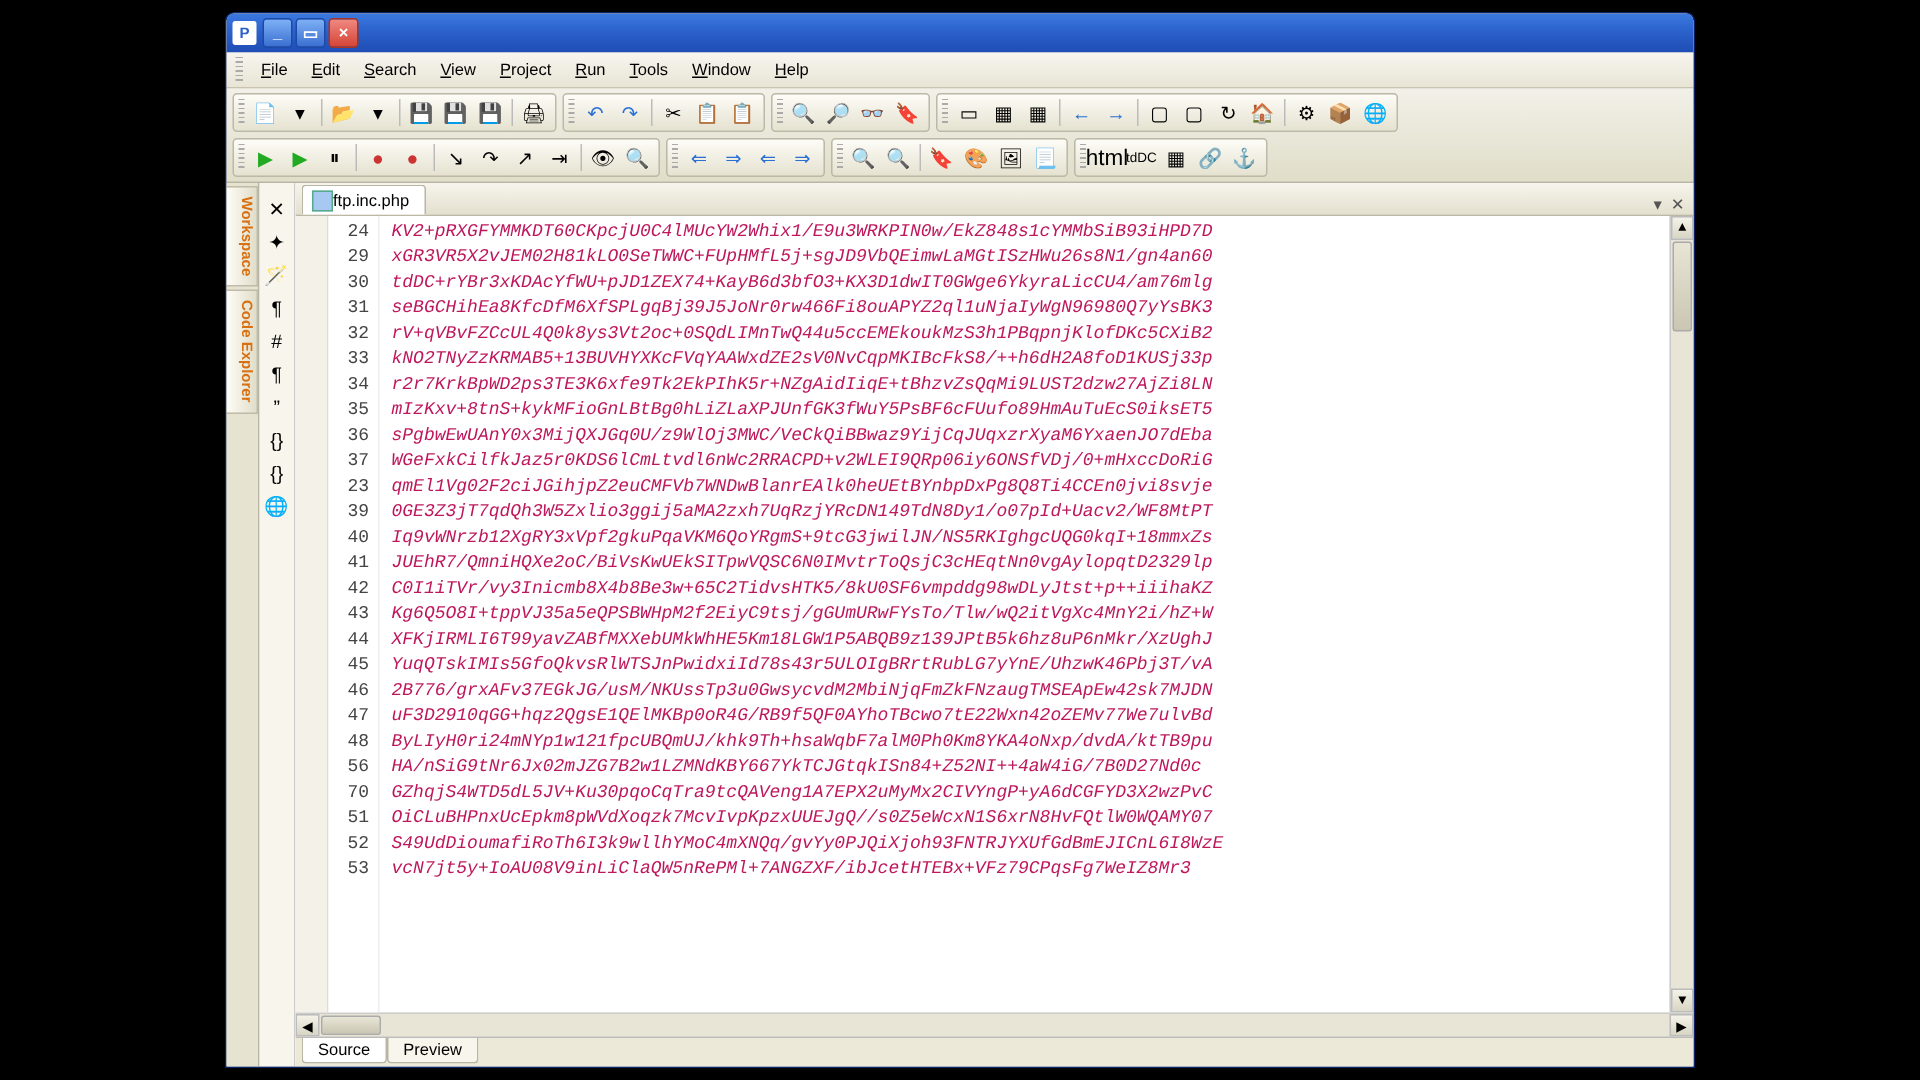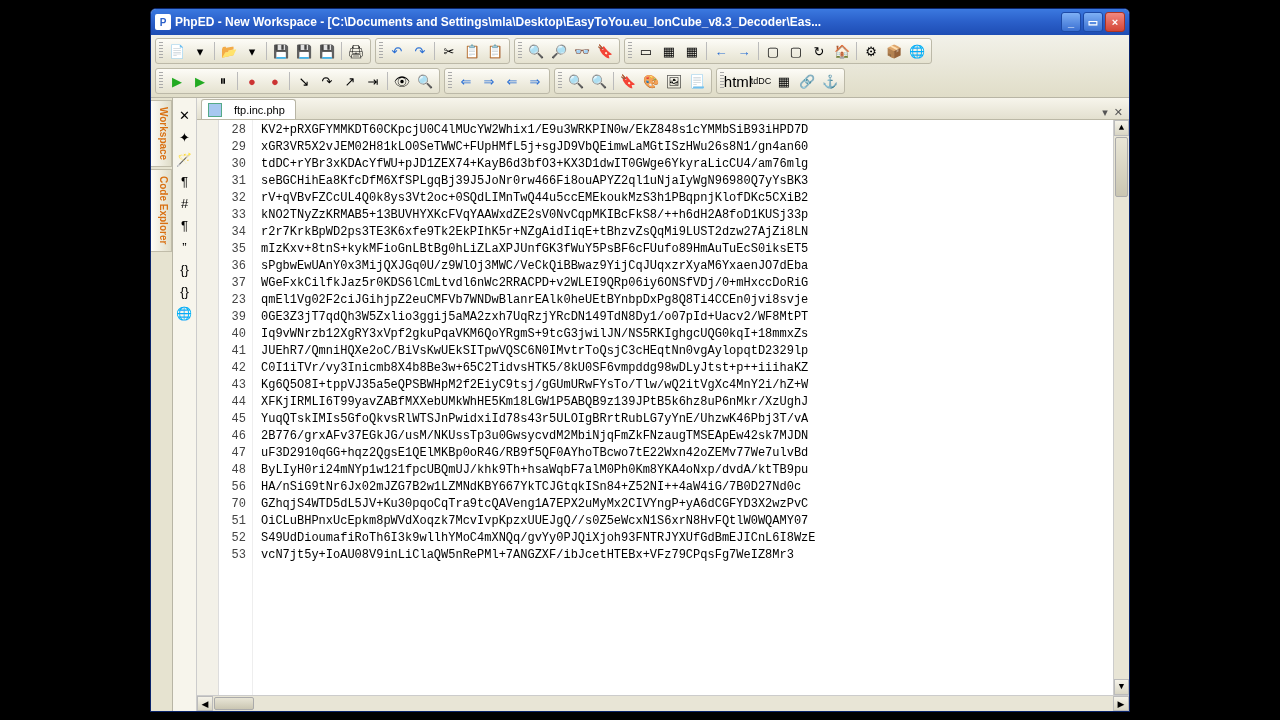--- a/index.html
+++ b/index.html
@@ -158,21 +158,21 @@
 }
 .file-tabs {
   height: 22px;
   background: linear-gradient(to bottom, #f7f5ec, #e3e0cf);
   border-bottom: 1px solid #bbb8a6;
   display: flex;
   align-items: flex-end;
   padding-left: 4px;
 }
 .file-tab {
-  display: flex; align-items: center; gap: 12px;
+  display: flex; align-items: center; gap: 0;
   background: #fff;
   border: 1px solid #b8b5a5;
   border-bottom: none;
   padding: 3px 10px 2px 6px;
   font-size: 11px;
   border-radius: 3px 3px 0 0;
 }
 .file-tab-icon { width: 14px; height: 14px; background:#a7c8f0; border:1px solid #5a8;}
 .file-tabs .spacer { flex: 1; }
 .file-tab-close {
@@ -200,23 +200,24 @@
   background: #fff;
   text-align: right;
   padding: 2px 6px 0 0;
   color: #444;
   border-right: 1px solid #eee;
 }
 .line-numbers div { height: 17px; line-height: 17px; }
 .code-lines {
   flex: 1;
   padding: 2px 4px 4px 8px;
-  color: #000000;
+  color: #be185d;
   white-space: pre;
   overflow: hidden;
+  font-style: italic;
 }
 .code-lines div { height: 17px; line-height: 17px; }
 .vscroll {
   width: 16px;
   background: #e8e5d6;
   border-left: 1px solid #ccc;
   position: relative;
 }
 .vscroll .arrow { height:16px;background:linear-gradient(#f5f3e9,#d8d5c4);border:1px solid #bbb;display:flex;align-items:center;justify-content:center;font-size:9px;}
 .vscroll .thumb { position:absolute;top:17px;left:1px;right:1px;height:60px;background:linear-gradient(#e8e5d6,#cac6b2);border:1px solid #aaa;border-radius:2px;}
@@ -248,28 +249,39 @@
 }
 .bottom-tab.active { background: #fff; }
 </style>
 </head>
 <body>
 
 <div class="app-window">
 
   <div class="titlebar">
     <div class="app-icon">P</div>
-    <div class="title-text">PhpED - New Workspace - [C:\Documents and Settings\mla\Desktop\EasyToYou.eu_IonCube_v8.3_Decoder\Eas...</div>
     <div class="win-controls">
       <div class="win-btn">_</div>
       <div class="win-btn">▭</div>
       <div class="win-btn close">×</div>
     </div>
   </div>
 
+  <div class="menubar">
+    <div class="menu-handle"></div>
+    <span>File</span>
+    <span>Edit</span>
+    <span>Search</span>
+    <span>View</span>
+    <span>Project</span>
+    <span>Run</span>
+    <span>Tools</span>
+    <span>Window</span>
+    <span>Help</span>
+  </div>
 
   <div class="toolbar-area">
     <div class="toolbar">
       <div class="tb-handle"></div>
       <div class="tb-btn">📄</div>
       <div class="tb-btn">▾</div>
       <div class="tb-sep"></div>
       <div class="tb-btn">📂</div>
       <div class="tb-btn">▾</div>
       <div class="tb-sep"></div>
@@ -414,21 +426,21 @@
             <span></span>
             <span></span>
             <span></span>
             <span></span>
             <span></span>
             <span></span>
             <span></span>
             <span></span>
           </div>
         <div class="line-numbers" id="linenums">
-            <div>28</div>
+            <div>24</div>
             <div>29</div>
             <div>30</div>
             <div>31</div>
             <div>32</div>
             <div>33</div>
             <div>34</div>
             <div>35</div>
             <div>36</div>
             <div>37</div>
             <div>23</div>
@@ -457,17 +469,21 @@
       </div>
 
       <div class="hscroll">
         <div class="arrow">◀</div>
         <div class="track">
             <div class="thumb"></div>
           </div>
         <div class="arrow">▶</div>
       </div>
 
+      <div class="bottom-tabs">
+        <div class="bottom-tab active">Source</div>
+        <div class="bottom-tab">Preview</div>
+      </div>
 
     </div>
   </div>
 
 </div>
 
 </body></html>

